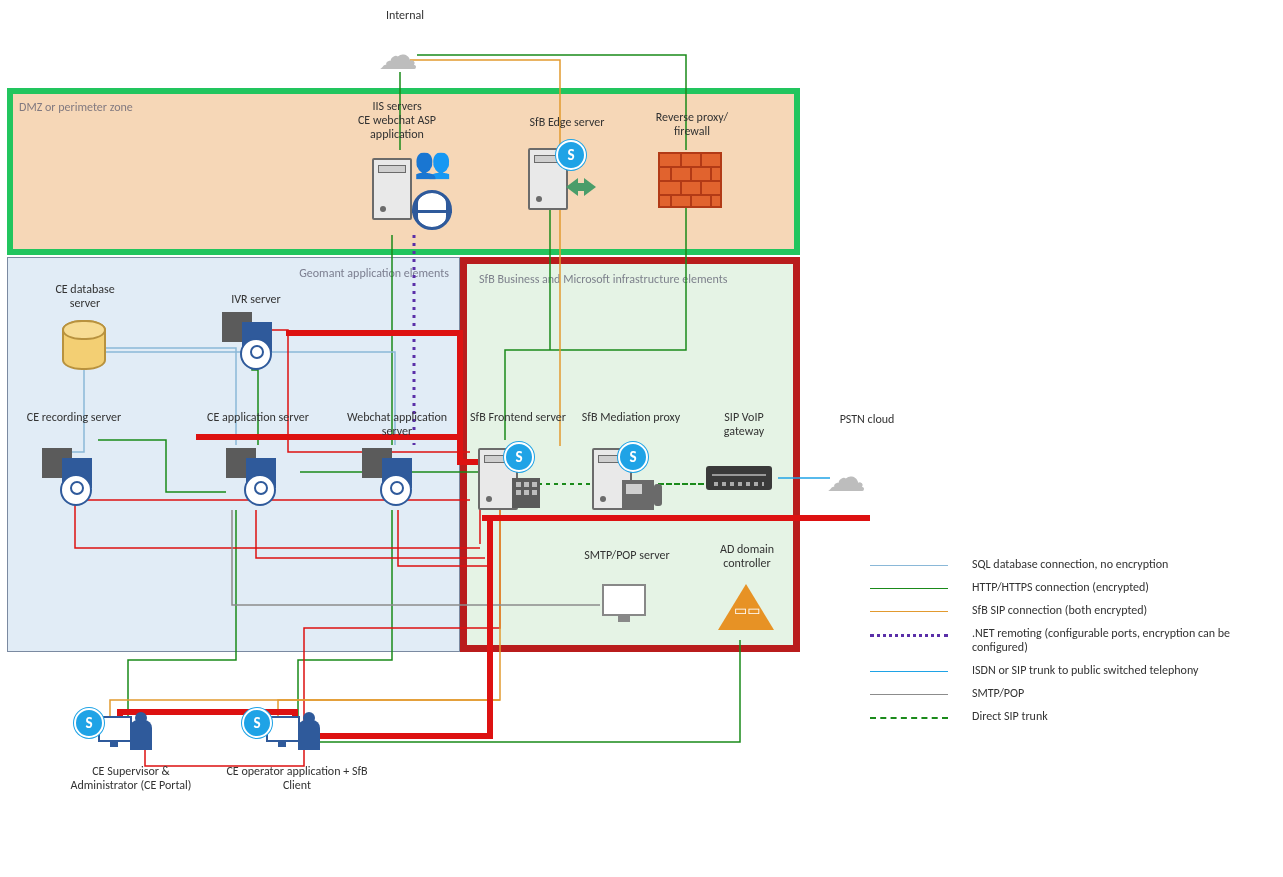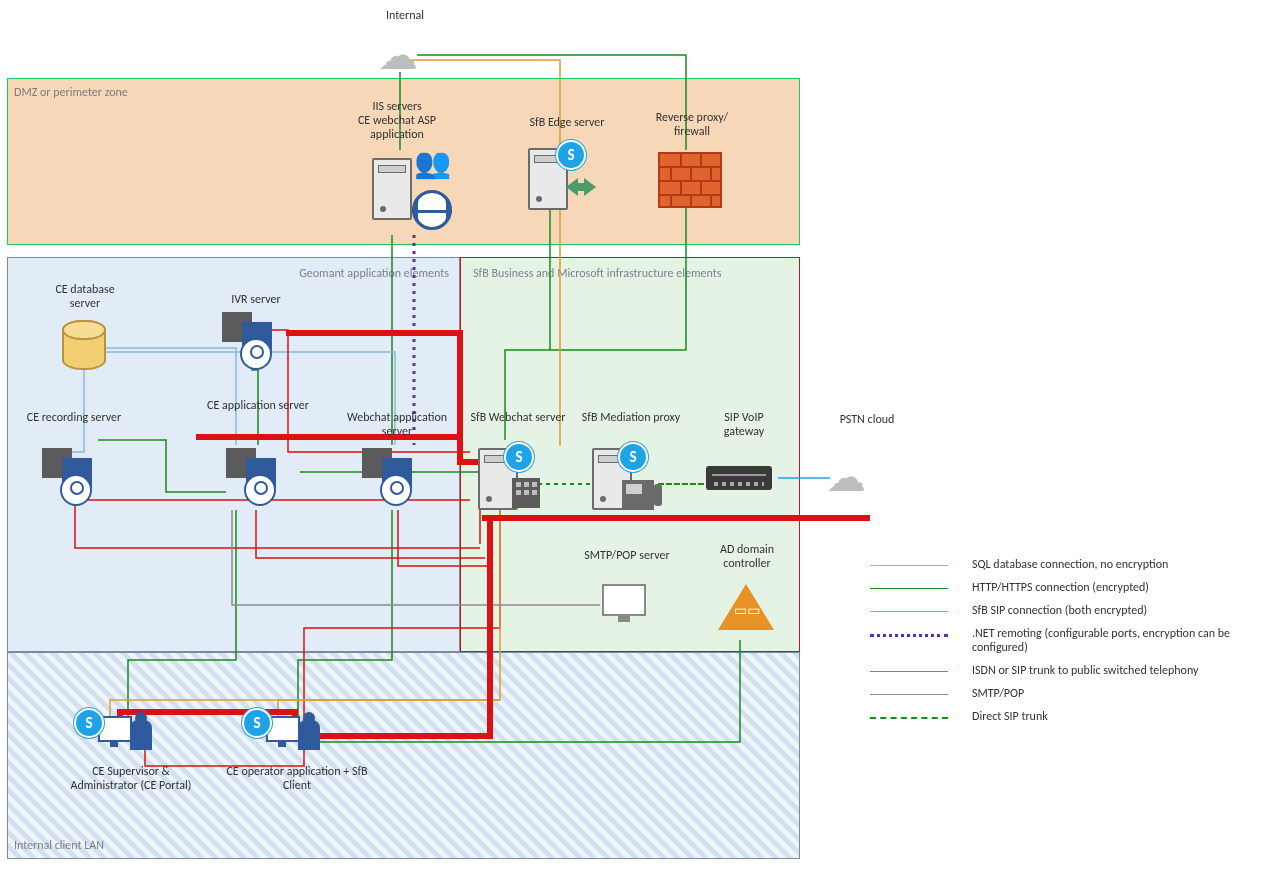--- a/index.html
+++ b/index.html
@@ -1,24 +1,24 @@
 <!DOCTYPE html>
 <html><head>
 <meta charset="utf-8">
 <style>
   html,body{margin:0;padding:0;font-family:"Segoe UI",Calibri,Arial,sans-serif;font-size:12px;color:#333;background:#fff}
   #canvas{position:relative;width:1283px;height:877px}
   
   .zone{position:absolute;box-sizing:border-box}
   .zone-label{position:absolute;font-size:12px;color:rgba(90,90,110,.75)}
-  .dmz{left:7px;top:78px;width:793px;height:167px;background:rgba(239,182,123,.55);border:1px solid #22c55e}
+  .dmz{left:7px;top:88px;width:793px;height:167px;background:rgba(239,182,123,.55);border:6px solid #22c55e}
   .dmz .zone-label{left:6px;top:6px}
   .geomant{left:7px;top:257px;width:453px;height:395px;background:rgba(170,200,230,.35);border:1px solid #7b8aa1}
   .geomant .zone-label{right:10px;top:8px}
-  .sfb{left:460px;top:257px;width:340px;height:395px;background:rgba(180,220,180,.35);border:1px solid #b91c1c}
+  .sfb{left:460px;top:257px;width:340px;height:395px;background:rgba(180,220,180,.35);border:7px solid #b91c1c}
   .sfb .zone-label{left:12px;top:8px}
   .clientlan{left:7px;top:652px;width:793px;height:207px;border:1px solid #7b8aa1;
     background:linear-gradient(45deg,rgba(170,200,230,.55) 25%,rgba(210,225,240,.35) 25%,rgba(210,225,240,.35) 50%,rgba(170,200,230,.55) 50%,rgba(170,200,230,.55) 75%,rgba(210,225,240,.35) 75%);
     background-size:14px 14px}
   .clientlan .zone-label{left:6px;bottom:6px}
   
   .nlabel{position:absolute;text-align:center;font-size:12px;color:#333}
   
   .srv{position:absolute;width:36px;height:58px;background:#e9e9e9;border:2px solid #6b6b6b;border-radius:2px}
   .srv::before{content:"";position:absolute;left:4px;right:4px;top:5px;height:6px;background:#cfcfcf;border:1px solid #6b6b6b}
@@ -121,23 +121,20 @@
 
   <div class="zone dmz">
     <span class="zone-label">DMZ or perimeter zone</span>
   </div>
   <div class="zone geomant">
     <span class="zone-label">Geomant application elements</span>
   </div>
   <div class="zone sfb">
     <span class="zone-label">SfB Business and Microsoft infrastructure elements</span>
   </div>
-  <div class="zone clientlan">
-    <span class="zone-label">Internal client LAN</span>
-  </div>
 
   <svg class="conn" width="1283" height="877">
 
     <defs></defs>
 
     <g stroke="#1a8a1a" stroke-width="1.5" fill="none">
 
       <path d="M400 72 L400 150"></path>
 
       <path d="M417 55 L686 55 L686 150"></path>
@@ -240,35 +237,35 @@
       <div class="head"></div>
     </div>
 
   <div class="nlabel" style="left:24px;top:410px;width:100px">CE recording server</div>
   <div class="role" style="left:42px;top:448px">
       <div class="b1"></div>
       <div class="b2"></div>
       <div class="head"></div>
     </div>
 
-  <div class="nlabel" style="left:198px;top:398px;width:120px">CE application server</div>
+  <div class="nlabel" style="left:198px;top:410px;width:120px">CE application server</div>
   <div class="role" style="left:226px;top:448px">
       <div class="b1"></div>
       <div class="b2"></div>
       <div class="head"></div>
     </div>
 
   <div class="nlabel" style="left:332px;top:410px;width:130px">Webchat application server</div>
   <div class="role" style="left:362px;top:448px">
       <div class="b1"></div>
       <div class="b2"></div>
       <div class="head"></div>
     </div>
 
-  <div class="nlabel" style="left:468px;top:410px;width:100px">SfB Webchat server</div>
+  <div class="nlabel" style="left:468px;top:410px;width:100px">SfB Frontend server</div>
   <div class="srv" style="left:478px;top:448px"></div>
   <div class="skype" style="left:504px;top:442px">S</div>
   <div class="bldg" style="left:512px;top:478px"></div>
 
   <div class="nlabel" style="left:576px;top:410px;width:110px">SfB Mediation proxy</div>
   <div class="srv" style="left:592px;top:448px"></div>
   <div class="skype" style="left:618px;top:442px">S</div>
   <div class="phone" style="left:622px;top:480px"></div>
 
   <div class="nlabel" style="left:704px;top:410px;width:80px">SIP VoIP gateway</div>

